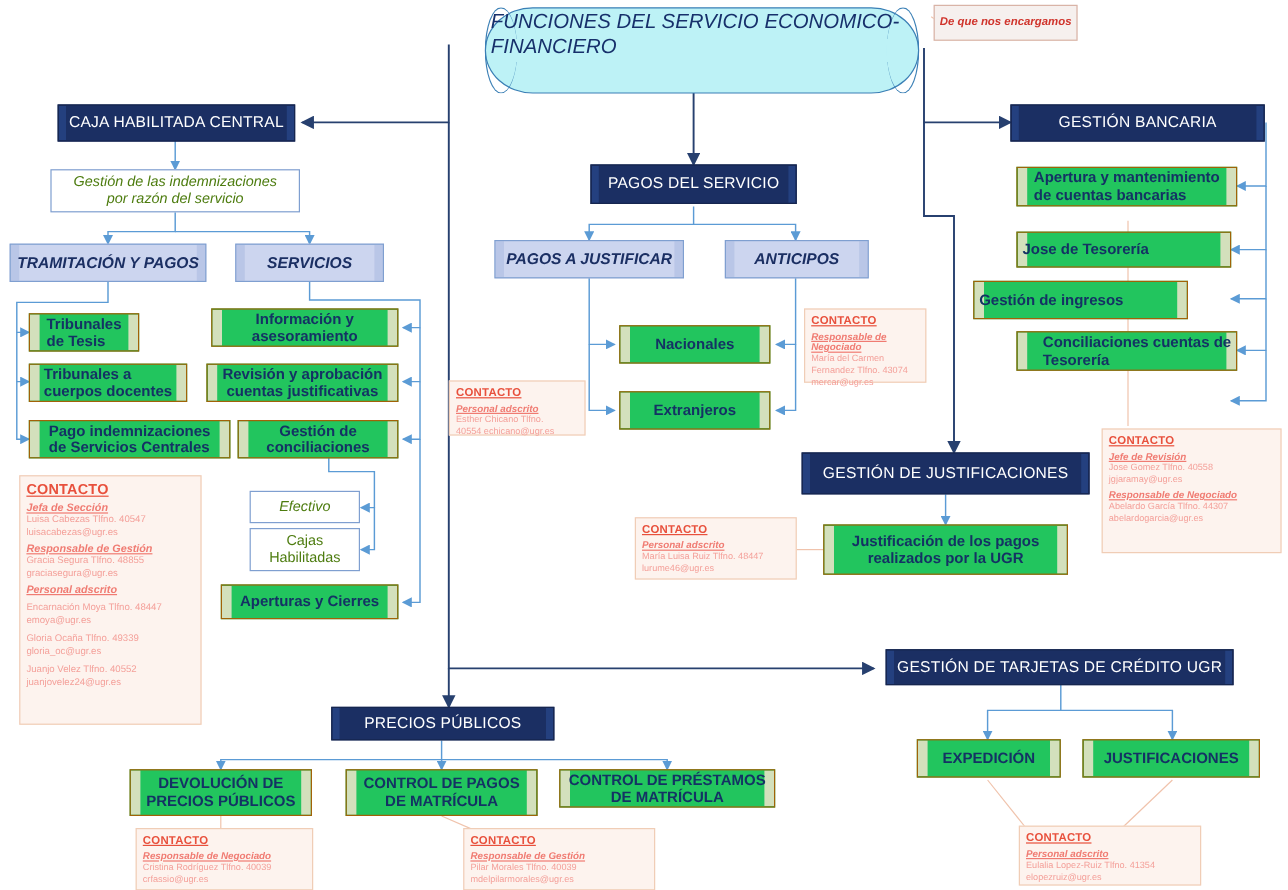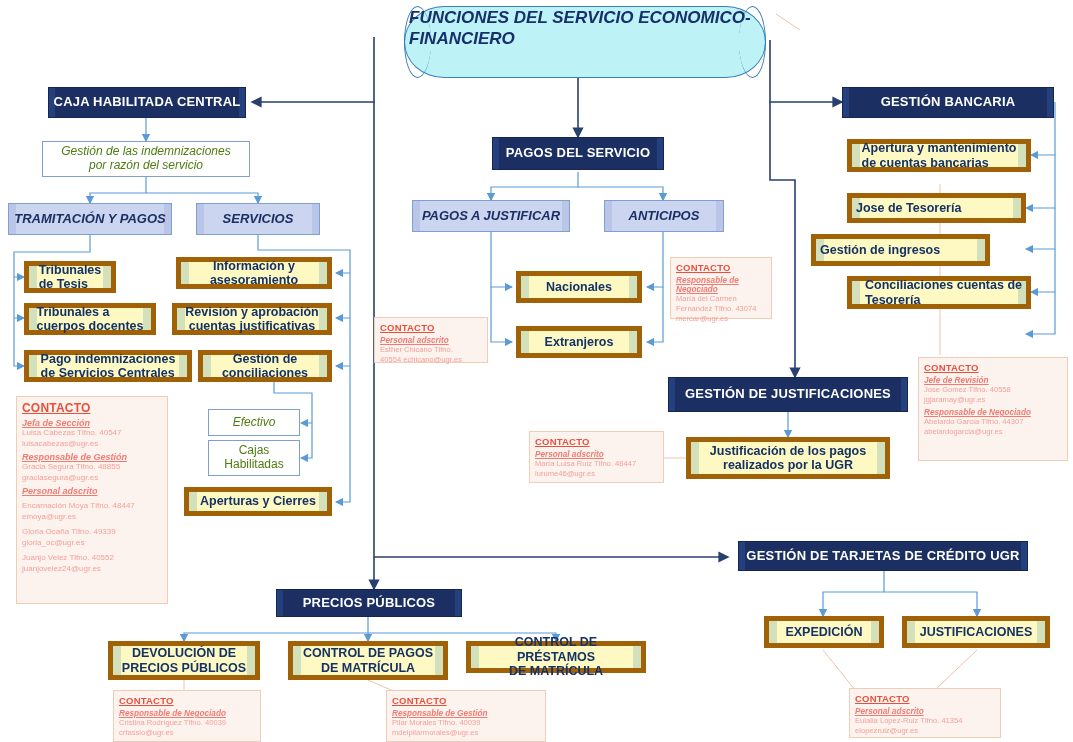--- a/index.html
+++ b/index.html
@@ -10,43 +10,43 @@
   #canvas{position:relative;width:1073px;height:742px;}
   svg#wires{position:absolute;left:0;top:0;width:1073px;height:742px;pointer-events:none;}
 
   
   .node{position:absolute;box-sizing:border-box;display:flex;align-items:center;justify-content:center;text-align:center;}
   .lbl{position:relative;z-index:3;line-height:1.15;padding:0 4px;}
 
   
   .navy{background:#1b2f63;border:1px solid #16264f;color:#ffffff;
         box-shadow: inset 6px 0 0 #24407f, inset -6px 0 0 #24407f;}
-  .navy .lbl{color:#fff;font-size:13px;letter-spacing:.2px;font-weight:700;}
+  .navy .lbl{color:#fff;font-size:13px;letter-spacing:.2px;font-weight:400;}
 
   
   .lav{background:#ccd5ef;border:1px solid #7f9fd0;
        box-shadow: inset 7px 0 0 #b9c6e7, inset -7px 0 0 #b9c6e7;}
   .lav .lbl{color:#1b2f63;font-size:13px;font-weight:bold;font-style:italic;text-align:center;}
 
   
-  .green{background:#fef9c3;border:5px solid #a16207;
+  .green{background:#22c55e;border:1px solid #a16207;
          box-shadow: inset 8px 0 0 #d3e0bc, inset -8px 0 0 #d3e0bc;}
   .green .lbl{color:#143264;font-size:12.5px;font-weight:bold;}
 
   
   .white{background:#ffffff;border:1px solid #7f9fd0;
          box-shadow: inset 7px 0 0 #ffffff, inset -7px 0 0 #ffffff;}
   .white .lbl{color:#4d7c0f;font-size:12px;font-style:italic;}
 
   
   #title-node{
     position:absolute;background:#bdf2f6;border:1px solid #3a7fb5;
     border-radius:40px/50%;
   }
-  #title-node .lbl{color:#17306b;font-size:17px;font-weight:bold;font-style:italic;line-height:1.25;}
+  #title-node .lbl{color:#17306b;font-size:17px;font-weight:normal;font-style:italic;line-height:1.25;}
   .cyl-cap{position:absolute;top:-1px;bottom:-1px;width:26px;border:1px solid #3a7fb5;border-radius:50%/50%;background:transparent;}
   .cyl-cap.l{left:-1px;border-right:none;}
   .cyl-cap.r{right:-1px;border-left:none;}
 
   
   .callout{position:absolute;box-sizing:border-box;background:#fdf3ee;border:1px solid #f0cdb6;
            padding:4px 5px;color:#f08080;}
   .callout .c-title{color:#e8503c;font-size:9.5px;font-weight:bold;text-decoration:underline;letter-spacing:.2px;}
   .callout .c-role{color:#f07b72;font-size:8.2px;font-weight:bold;font-style:italic;text-decoration:underline;margin-top:3px;}
   .callout .c-line{color:#f4a09a;font-size:7.6px;line-height:1.32;}
@@ -140,20 +140,23 @@
 
   <div id="title-node" style="left:404px;top:6px;width:360px;height:70px;">
     <div class="cyl-cap l"></div>
     <div class="cyl-cap r"></div>
     <div class="inner">
         <div class="lbl">FUNCIONES DEL SERVICIO
 ECONOMICO-FINANCIERO</div>
       </div>
   </div>
 
+  <div id="note-top" style="left:778px;top:4px;width:118px;height:28px;">
+    <div class="lbl">De que nos encargamos</div>
+  </div>
 
   <div class="node navy" style="left:48px;top:87px;width:198px;height:31px;">
     <div class="lbl">CAJA HABILITADA CENTRAL</div>
   </div>
 
   <div class="node white" style="left:42px;top:141px;width:208px;height:36px;">
     <div class="lbl" style="white-space:pre-line;">Gestión de las indemnizaciones
 por razón del servicio</div>
   </div>
 

